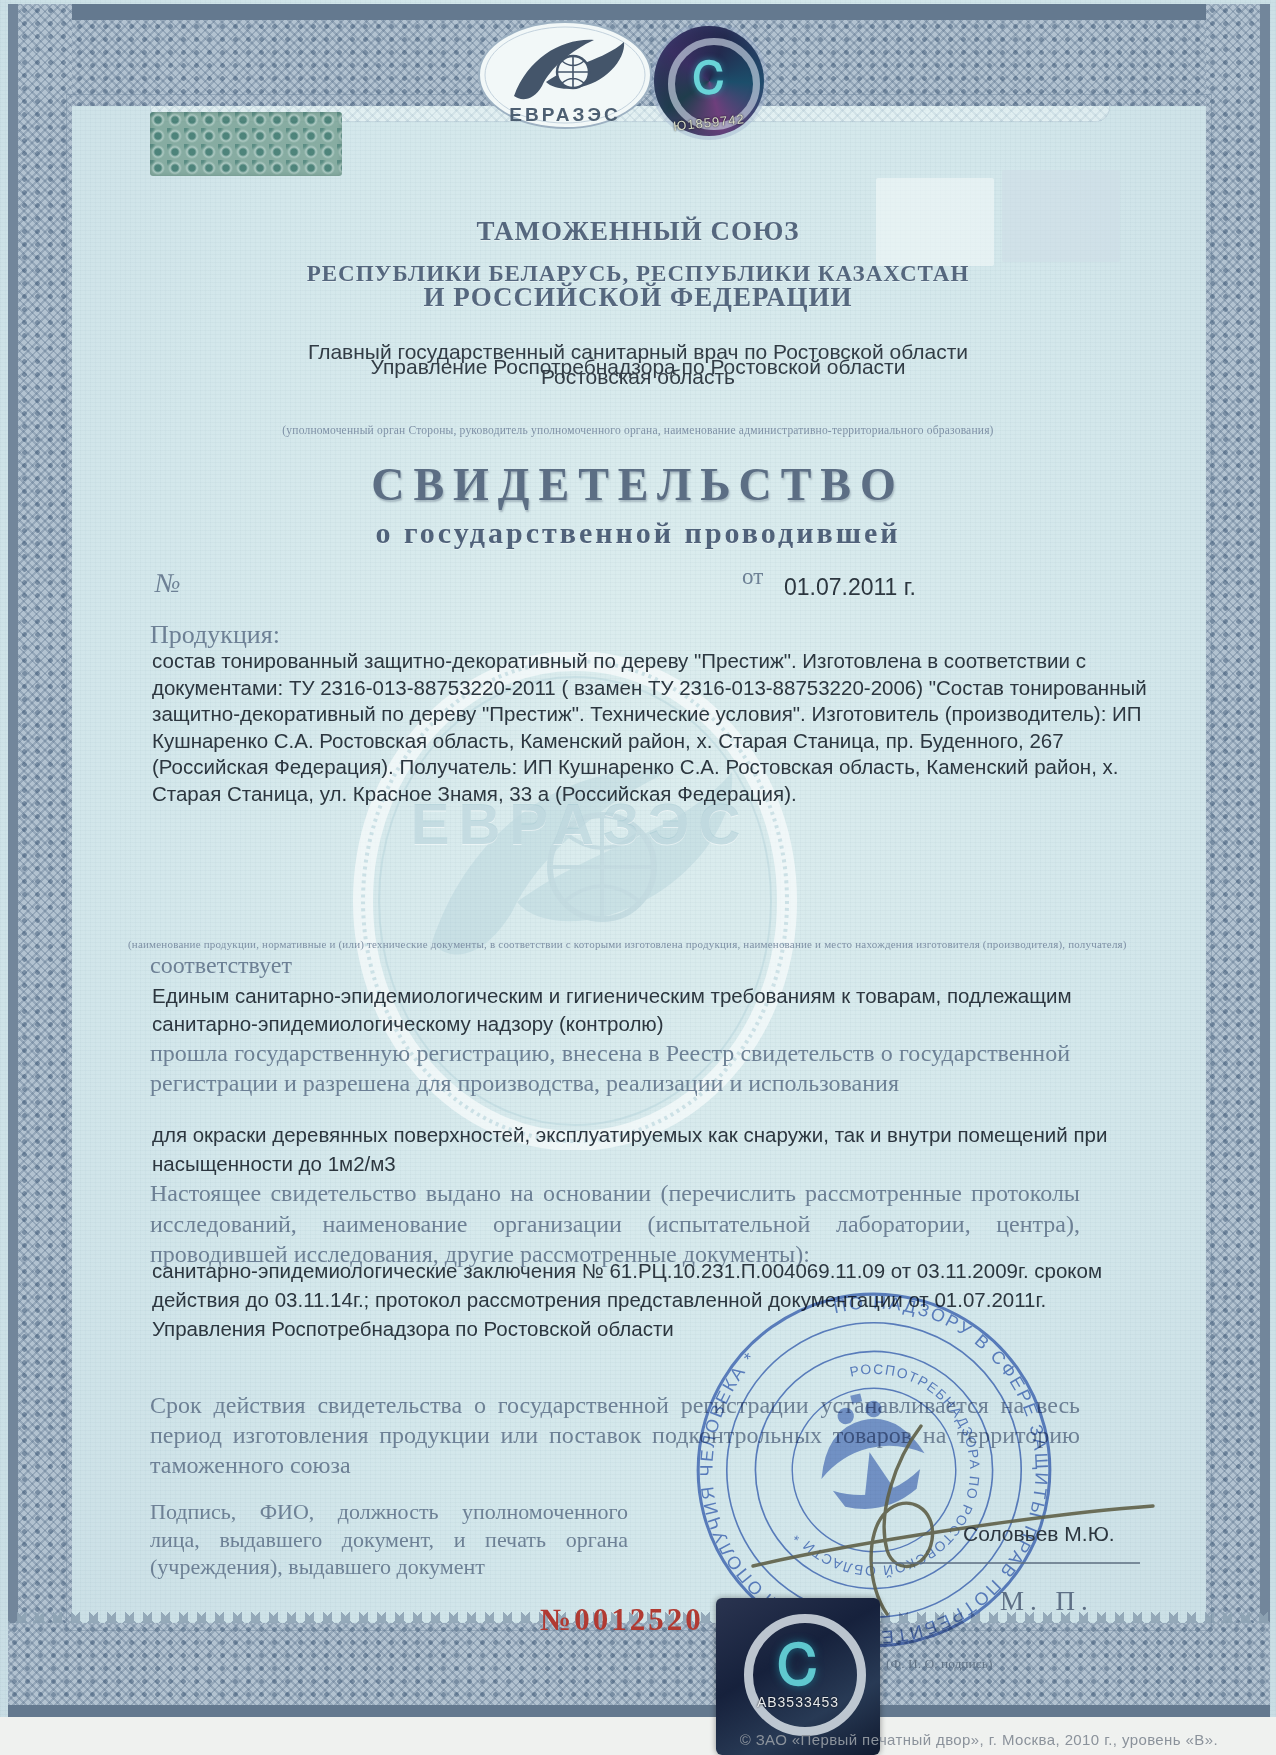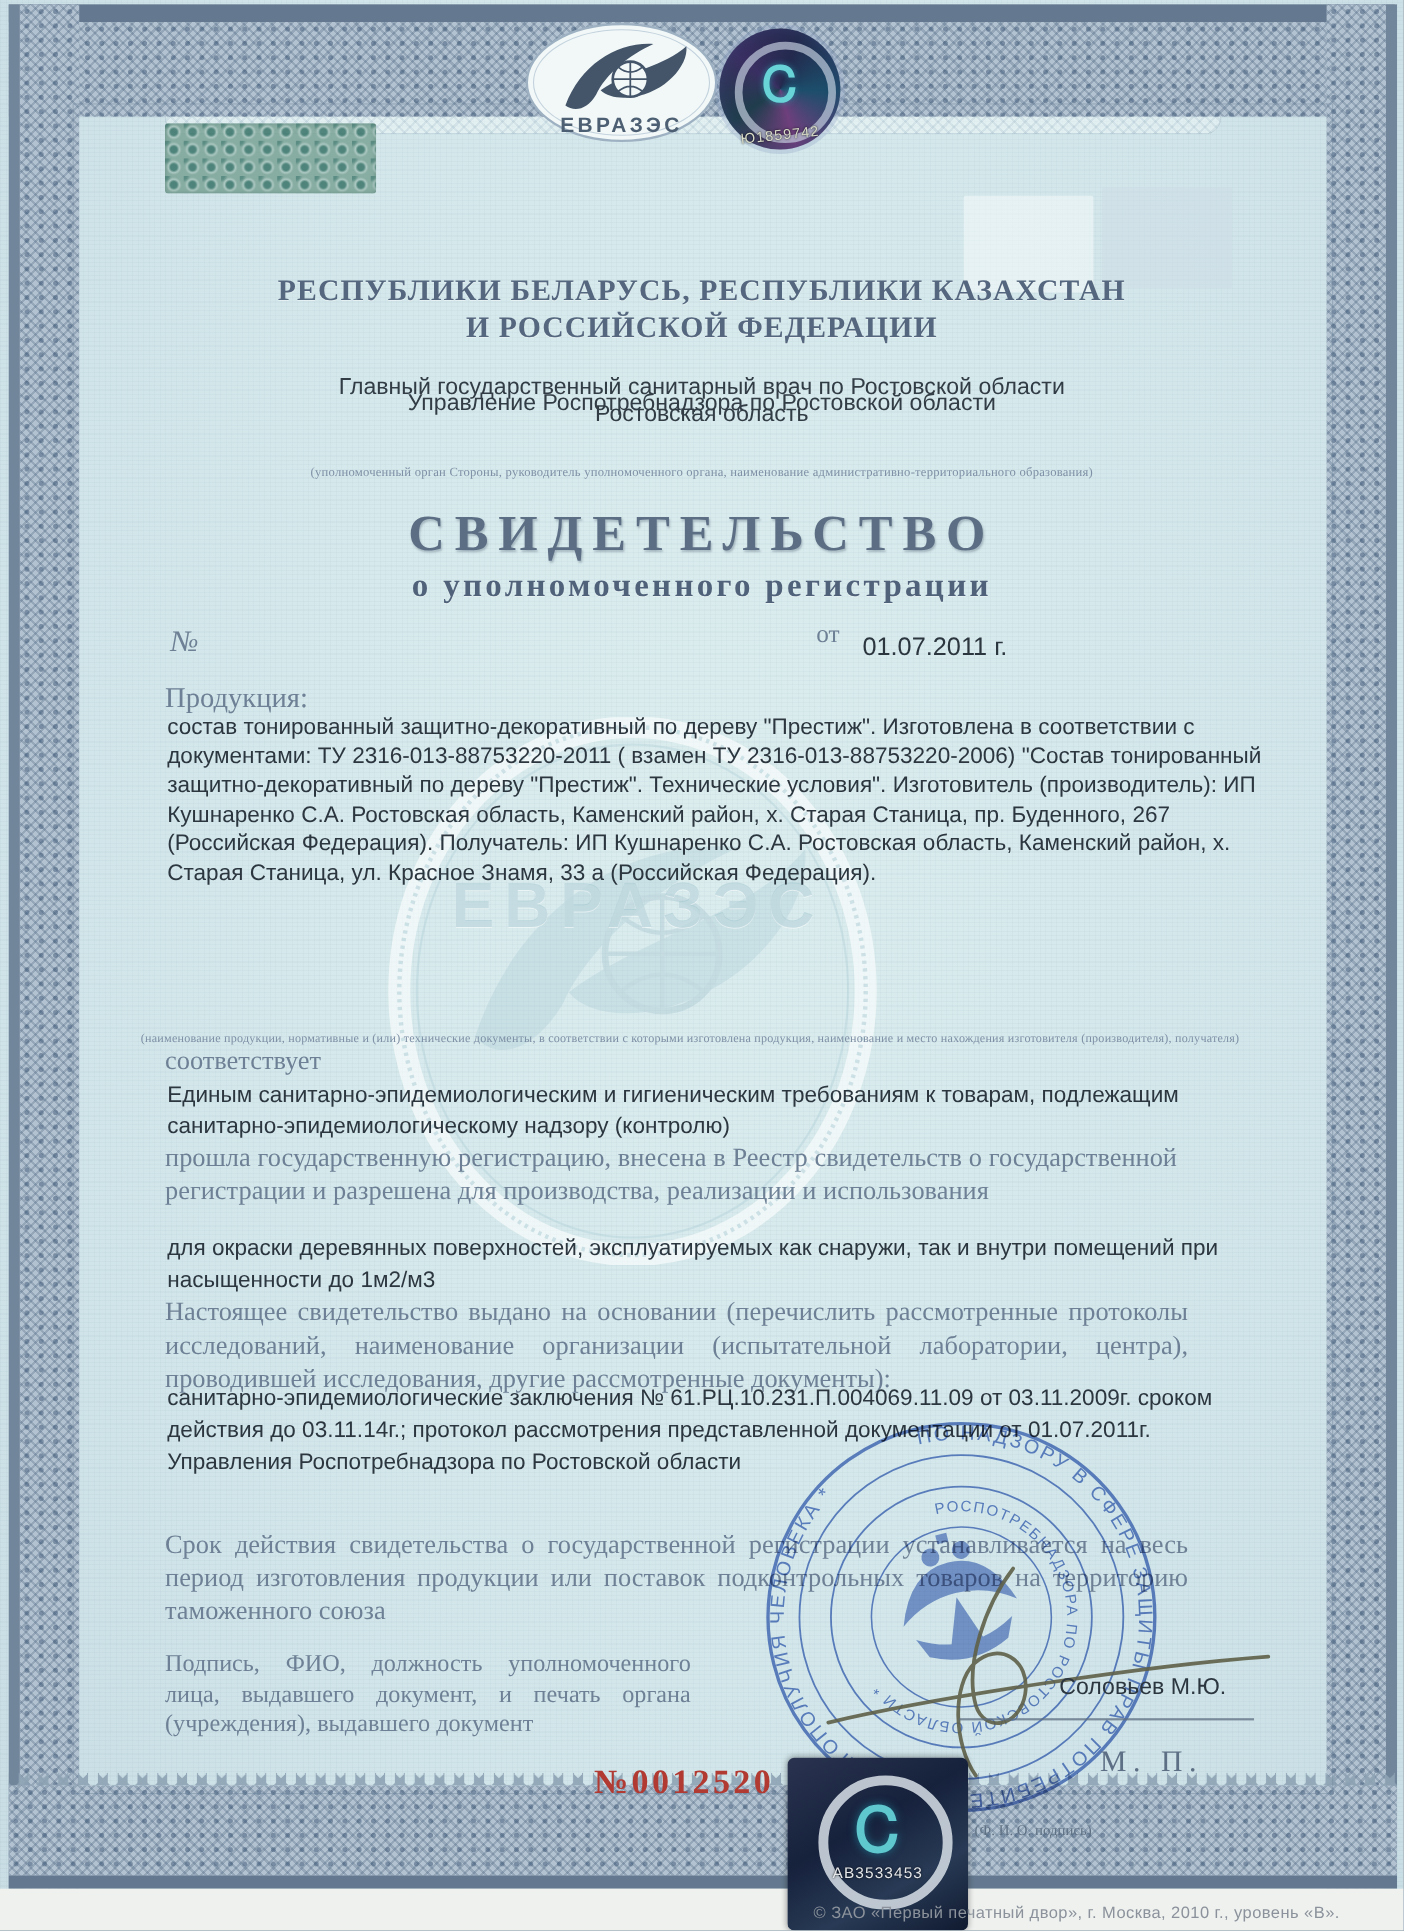--- a/index.html
+++ b/index.html
@@ -114,29 +114,30 @@
     </svg>
     <div class="ctr" style="left:0;width:178px;top:84px;font-family:'Liberation Sans',sans-serif;font-weight:bold;font-size:19px;letter-spacing:3px;color:#4d5f72;">ЕВРАЗЭС</div>
   </div>
 
   <div class="holo">
     <div class="ring"></div>
     <div class="glyph">Ꮯ</div>
     <div class="num">Ю1859742</div>
   </div>
 
-  <div class="ctr h-serif abs" style="top:249px;font-size:27px;">РЕСПУБЛИКИ БЕЛАРУСЬ, РЕСПУБЛИКИ КАЗАХСТАН</div>
+  <div class="ctr h-serif abs" style="top:216px;font-size:27px;">ТАМОЖЕННЫЙ СОЮЗ</div>
+  <div class="ctr h-serif abs" style="top:261px;font-size:23px;">РЕСПУБЛИКИ БЕЛАРУСЬ, РЕСПУБЛИКИ КАЗАХСТАН</div>
   <div class="ctr h-serif abs" style="top:282px;font-size:27px;">И РОССИЙСКОЙ ФЕДЕРАЦИИ</div>
   <div class="ctr sans abs" style="top:315px;font-size:21px;margin-top:40px;">Управление Роспотребнадзора по Ростовской области</div>
   <div class="ctr sans abs" style="top:340px;font-size:21px;">Главный государственный санитарный врач по Ростовской области</div>
   <div class="ctr sans abs" style="top:365px;font-size:21px;">Ростовская область</div>
   <div class="ctr small-cap abs" style="top:424px;">(уполномоченный орган Стороны, руководитель уполномоченного органа, наименование административно-территориального образования)</div>
 
   <div class="ctr h-serif abs" style="top:458px;font-size:46px;letter-spacing:9px;color:#5c6e84;text-shadow:1px 2px 2px rgba(70,85,105,.35);">СВИДЕТЕЛЬСТВО</div>
-  <div class="ctr h-serif abs" style="top:516px;font-size:30px;letter-spacing:3px;color:#50627a;">о уполномоченного регистрации</div>
+  <div class="ctr h-serif abs" style="top:516px;font-size:30px;letter-spacing:3px;color:#50627a;">о государственной проводившей</div>
 
   <div class="abs form" style="left:155px;top:568px;font-size:27px;font-style:italic;">№</div>
   <div class="abs form" style="left:742px;top:564px;font-size:23px;">от</div>
   <div class="abs fill" style="left:784px;top:574px;font-size:23px;">01.07.2011 г.</div>
 
   <svg class="wm-svg" viewBox="0 0 446 498">
     <ellipse cx="223" cy="249" rx="212" ry="240" fill="none" stroke="rgba(255,255,255,.75)" stroke-width="20"></ellipse>
     <ellipse cx="223" cy="249" rx="212" ry="240" fill="none" stroke="rgba(165,200,210,.55)" stroke-width="4" stroke-dasharray="3 4"></ellipse>
     <ellipse cx="223" cy="249" rx="196" ry="224" fill="none" stroke="rgba(165,200,210,.4)" stroke-width="2"></ellipse>
     <g opacity=".35">

